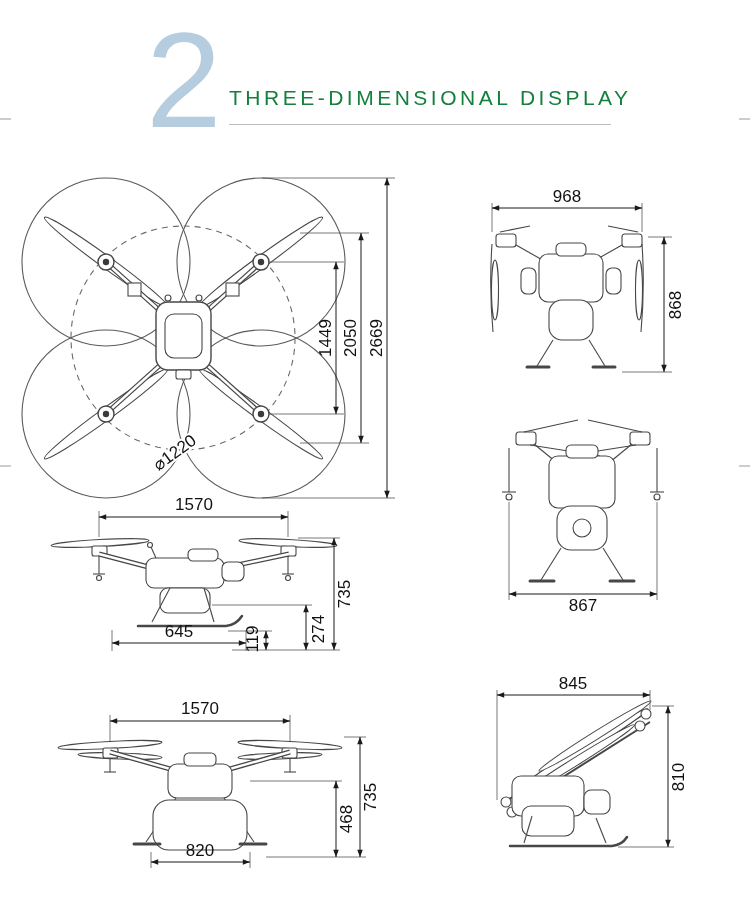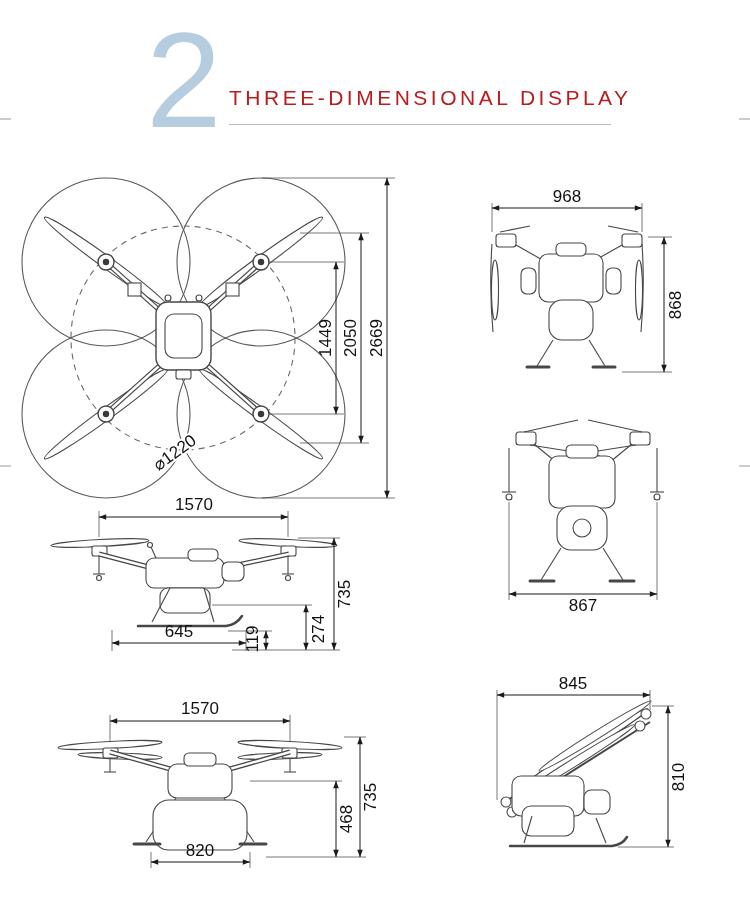--- a/index.html
+++ b/index.html
@@ -1,20 +1,20 @@
 <!DOCTYPE html>
 <html><head>
 <meta charset="utf-8">
 <style>
   *{margin:0;padding:0;box-sizing:border-box}
   html,body{background:#ffffff}
   body{font-family:"Liberation Sans",sans-serif}
   .page{position:relative;width:750px;height:900px;background:#fff;overflow:hidden}
   .big-num{position:absolute;left:146px;top:12px;font-size:136px;line-height:1;color:#b6cddf;font-weight:400}
-  .title{position:absolute;left:229px;top:86px;font-size:21px;letter-spacing:3.5px;color:#b91c1c;white-space:nowrap}
+  .title{position:absolute;left:229px;top:86px;font-size:21px;letter-spacing:3.5px;color:#15803d;white-space:nowrap}
   .rule{position:absolute;left:229px;top:124px;width:382px;height:1px;background:#bcbcbc}
   svg.canvas{position:absolute;left:0;top:0}
   .dimlabel{font-family:"Liberation Sans","DejaVu Sans",sans-serif;font-size:17px;fill:#111;text-anchor:middle}
   .ext{stroke:#555;stroke-width:0.8;fill:none}
   .dim{stroke:#1a1a1a;stroke-width:1;fill:none}
   .draw{stroke:#474747;fill:none;stroke-width:1.1}
   .armdark{stroke:#474747;stroke-width:5}
   .armlite{stroke:#ffffff;stroke-width:2.4}
   .pad{stroke:#474747;stroke-width:3;stroke-linecap:round}
 </style>

